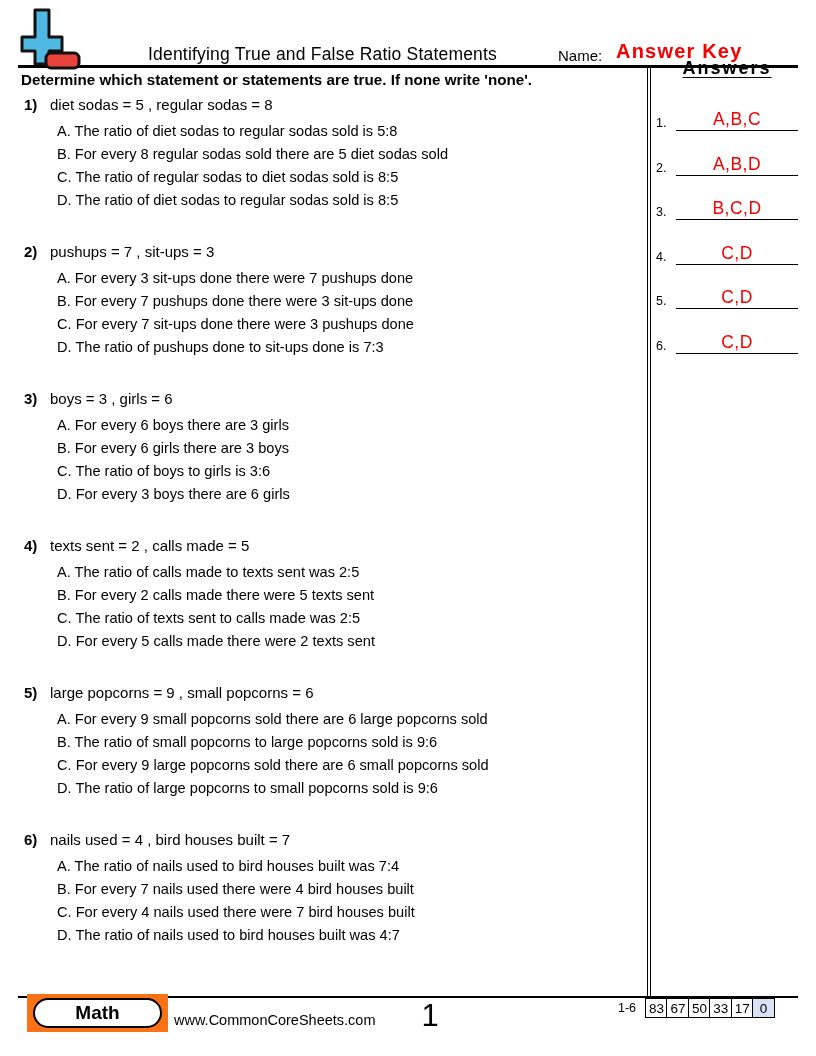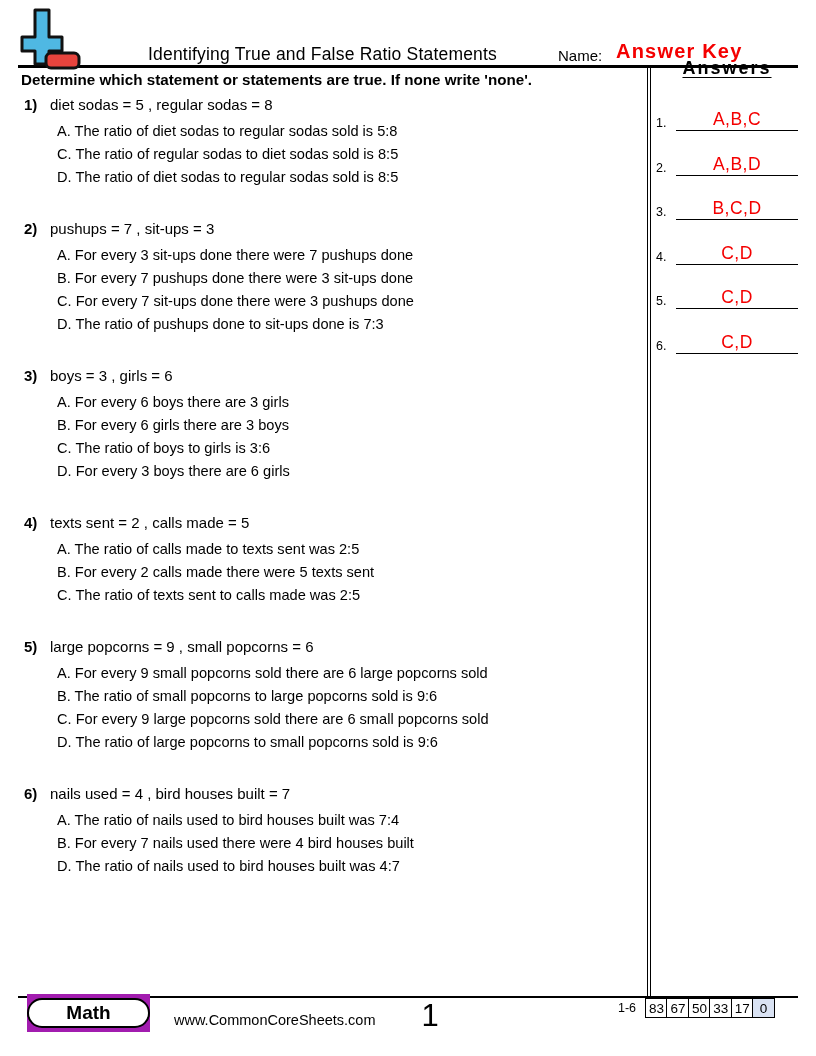--- a/index.html
+++ b/index.html
@@ -32,21 +32,21 @@
   .answers-heading { text-align:center; font-weight:bold; font-size:18px; letter-spacing:2px;
                      text-decoration:underline; text-underline-offset:3px; }
   .answer-entries { margin-top:21px; }
   .answer-entry { display:flex; align-items:flex-end; height:31px; margin-bottom:13.5px; }
   .a-num { flex:0 0 20px; font-size:12.5px; padding-bottom:1px; }
   .a-blank { flex:1; border-bottom:1.7px solid #000; text-align:center; }
   .a-value { color:#f40000; font-weight:normal; font-size:17.5px; letter-spacing:.5px; }
 
   
   .footer-rule { position:absolute; left:18px; top:996px; width:780px; height:2px; background:#000; }
-  .math-badge { position:absolute; left:27px; top:994px; width:123px; height:38px; background:#a21caf;
+  .math-badge { position:absolute; left:27px; top:994px; width:141px; height:38px; background:#f97316;
                 display:flex; align-items:center; justify-content:center; z-index:2; }
   .math-pill { background:#fff; border:2px solid #000; border-radius:16px; width:125px; height:26px;
                display:flex; align-items:center; justify-content:center; font-weight:bold; font-size:19px; }
   .website { position:absolute; left:174px; top:1012px; font-size:14.5px; }
   .page-number { position:absolute; left:380px; top:998px; width:100px; text-align:center;
                  font-size:31px; font-weight:400; }
   .score-strip { position:absolute; left:618px; top:998px; display:flex; align-items:center; z-index:2; }
   .score-range { font-size:12.5px; margin-right:9px; }
   .score-cells { display:flex; }
   .score-cell { width:21px; height:18px; border:1.6px solid #000; margin-left:-1.6px;
@@ -70,20 +70,21 @@
   <div class="instruction">Determine which statement or statements are true. If none write 'none'.</div>
 
   <div class="questions">
   <div class="question">
     <div class="q-head">
       <span class="q-num">1)</span>
       <span class="q-statement">diet sodas = 5 , regular sodas = 8</span>
     </div>
     <div class="options">
           <div class="option">A. The ratio of diet sodas to regular sodas sold is 5:8</div>
+          <div class="option">B. For every 8 regular sodas sold there are 5 diet sodas sold</div>
           <div class="option">C. The ratio of regular sodas to diet sodas sold is 8:5</div>
           <div class="option">D. The ratio of diet sodas to regular sodas sold is 8:5</div>
         </div>
   </div>
 
   <div class="question">
     <div class="q-head">
       <span class="q-num">2)</span>
       <span class="q-statement">pushups = 7 , sit-ups = 3</span>
     </div>
@@ -110,20 +111,21 @@
 
   <div class="question">
     <div class="q-head">
       <span class="q-num">4)</span>
       <span class="q-statement">texts sent = 2 , calls made = 5</span>
     </div>
     <div class="options">
           <div class="option">A. The ratio of calls made to texts sent was 2:5</div>
           <div class="option">B. For every 2 calls made there were 5 texts sent</div>
           <div class="option">C. The ratio of texts sent to calls made was 2:5</div>
+          <div class="option">D. For every 5 calls made there were 2 texts sent</div>
         </div>
   </div>
 
   <div class="question">
     <div class="q-head">
       <span class="q-num">5)</span>
       <span class="q-statement">large popcorns = 9 , small popcorns = 6</span>
     </div>
     <div class="options">
           <div class="option">A. For every 9 small popcorns sold there are 6 large popcorns sold</div>
@@ -134,20 +136,21 @@
   </div>
 
   <div class="question">
     <div class="q-head">
       <span class="q-num">6)</span>
       <span class="q-statement">nails used = 4 , bird houses built = 7</span>
     </div>
     <div class="options">
           <div class="option">A. The ratio of nails used to bird houses built was 7:4</div>
           <div class="option">B. For every 7 nails used there were 4 bird houses built</div>
+          <div class="option">C. For every 4 nails used there were 7 bird houses built</div>
           <div class="option">D. The ratio of nails used to bird houses built was 4:7</div>
         </div>
   </div>
 </div>
 
   <div class="vsep"></div>
   <aside class="answers-panel">
     <div class="answers-heading">Answers</div>
     <div class="answer-entries">
   <div class="answer-entry">

